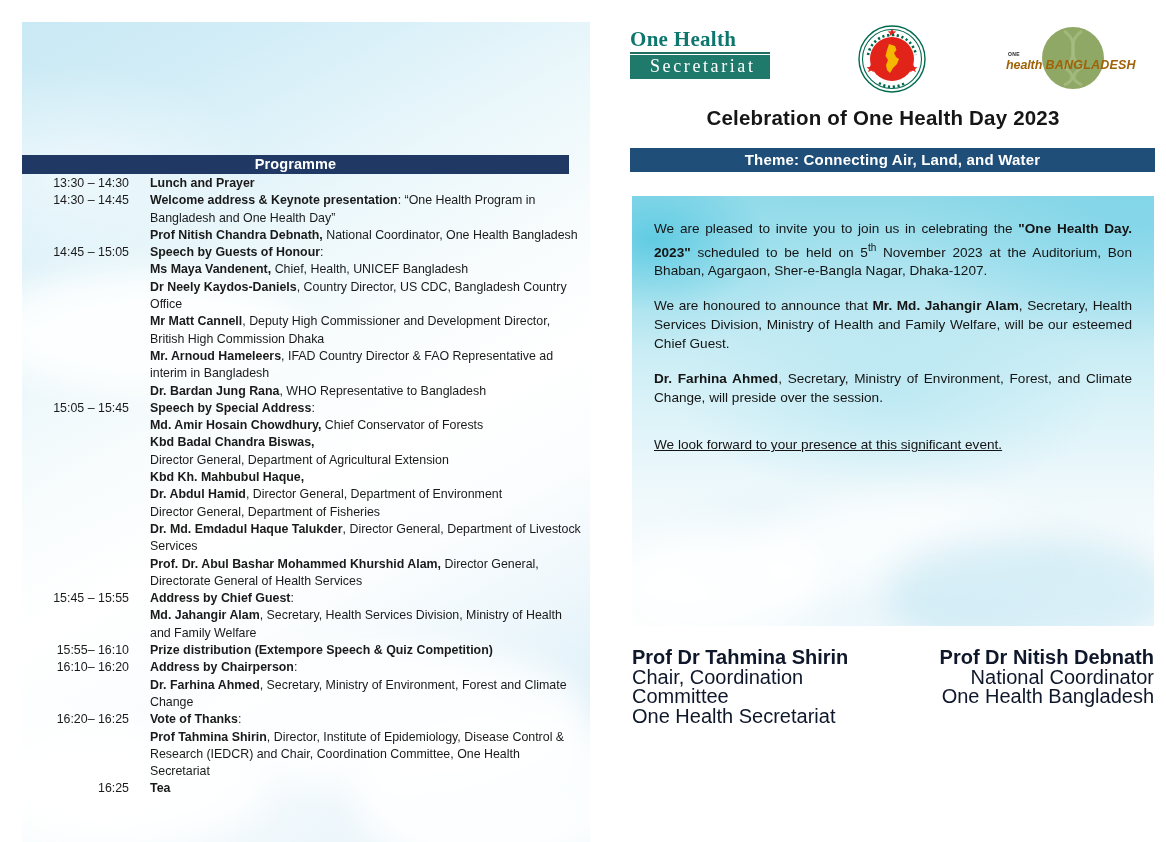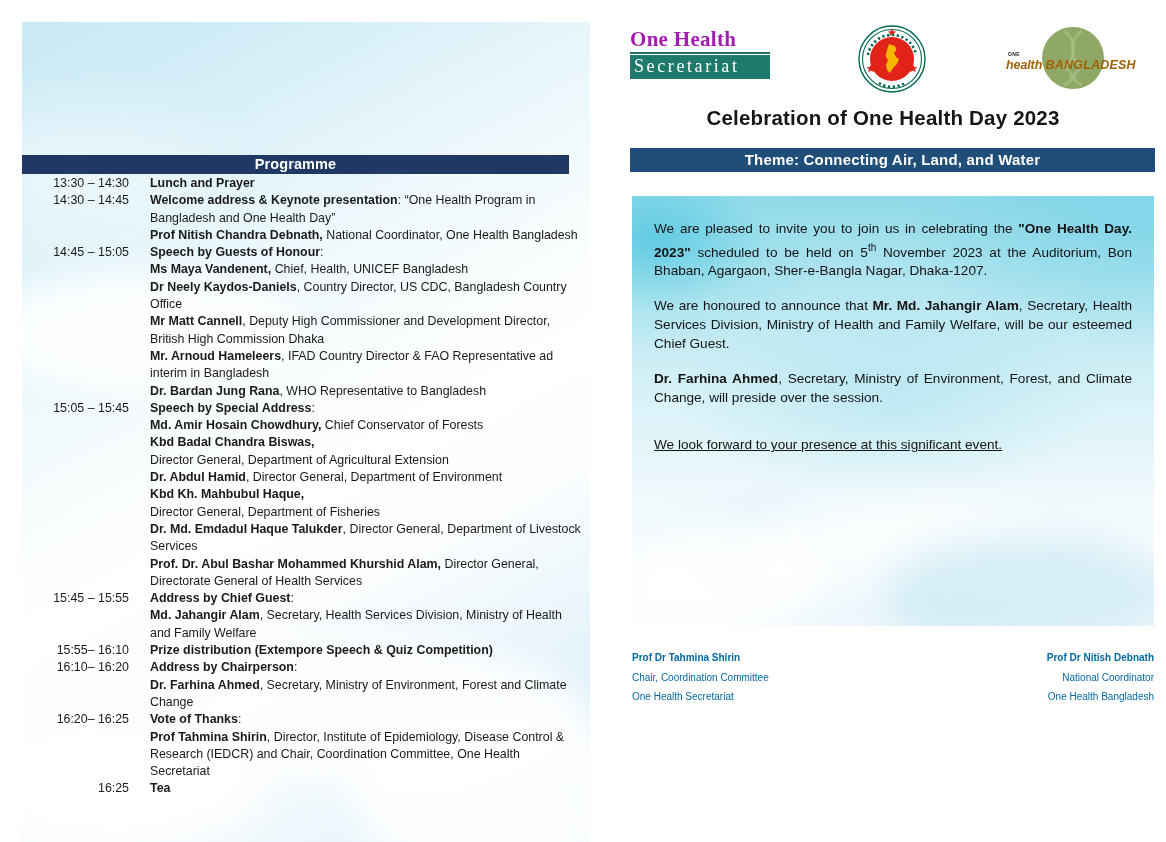--- a/index.html
+++ b/index.html
@@ -125,33 +125,33 @@
   #logo-ohs {
     position: absolute;
     left: 0px;
     top: 3px;
     width: 140px;
   }
   #logo-ohs .ohs-top {
     font-family: "Liberation Serif", serif;
     font-size: 21px;
     font-weight: bold;
-    color: #a21caf;
+    color: #0f766e;
     border-bottom: 2.5px solid #1F6F62;
     padding-bottom: 1px;
     letter-spacing: 0.3px;
     line-height: 23px;
   }
   #logo-ohs .ohs-bot {
     background: #1F7A6B;
     color: #ffffff;
     font-family: "Liberation Serif", serif;
     font-size: 18px;
     letter-spacing: 2.6px;
-    padding: 1px 3px 2px 4px;
+    padding: 1px 3px 2px 20px;
     line-height: 21px;
     margin-top: 1px;
   }
 
   
   #logo-bdgov {
     position: absolute;
     left: 228px;
     top: 0px;
     width: 68px;
@@ -278,23 +278,23 @@
   
   #signatures {
     position: absolute;
     left: 32px;
     top: 648px;
     width: 522px;
     display: flex;
     justify-content: space-between;
   }
   .sig {
-    font-size: 10px;
+    font-size: 20px;
     line-height: 19.5px;
-    color: #0369a1;
+    color: #0f172a;
   }
   .sig-left { text-align: left; width: 250px; }
   .sig-right { text-align: right; width: 230px; }
   .sig .sig-name { font-weight: bold; }
   .sig .sig-role, .sig .sig-org { font-weight: normal; }
 </style>
 </head>
 <body>
 
 <div id="page">
@@ -332,22 +332,22 @@
             <div class="blk"><b>Dr. Bardan Jung Rana</b><span>, WHO Representative to Bangladesh</span></div>
           </div>
         </div>
         <div class="prow">
           <div class="ptime">15:05 – 15:45</div>
           <div class="pdesc">
             <div class="blk"><b>Speech by Special Address</b><span>:</span></div>
             <div class="blk"><b>Md. Amir Hosain Chowdhury,</b><span> Chief Conservator of Forests</span></div>
             <div class="blk"><b>Kbd Badal Chandra Biswas,</b></div>
             <div class="blk"><span>Director General, Department of Agricultural Extension</span></div>
+            <div class="blk"><b>Kbd Kh. Mahbubul Haque,</b></div>
             <div class="blk"><b>Dr. Abdul Hamid</b><span>, Director General, Department of Environment</span></div>
-            <div class="blk"><b>Kbd Kh. Mahbubul Haque,</b></div>
             <div class="blk"><span>Director General, Department of Fisheries</span></div>
             <div class="blk"><b>Dr. Md. Emdadul Haque Talukder</b><span>, Director General, Department of Livestock Services</span></div>
             <div class="blk"><b>Prof. Dr. Abul Bashar Mohammed Khurshid Alam,</b><span> Director General, Directorate General of Health Services</span></div>
           </div>
         </div>
         <div class="prow">
           <div class="ptime">15:45 – 15:55</div>
           <div class="pdesc">
             <div class="blk"><b>Address by Chief Guest</b><span>:</span></div>
             <div class="blk"><b>Md. Jahangir Alam</b><span>, Secretary, Health Services Division, Ministry of Health and Family Welfare</span></div>

